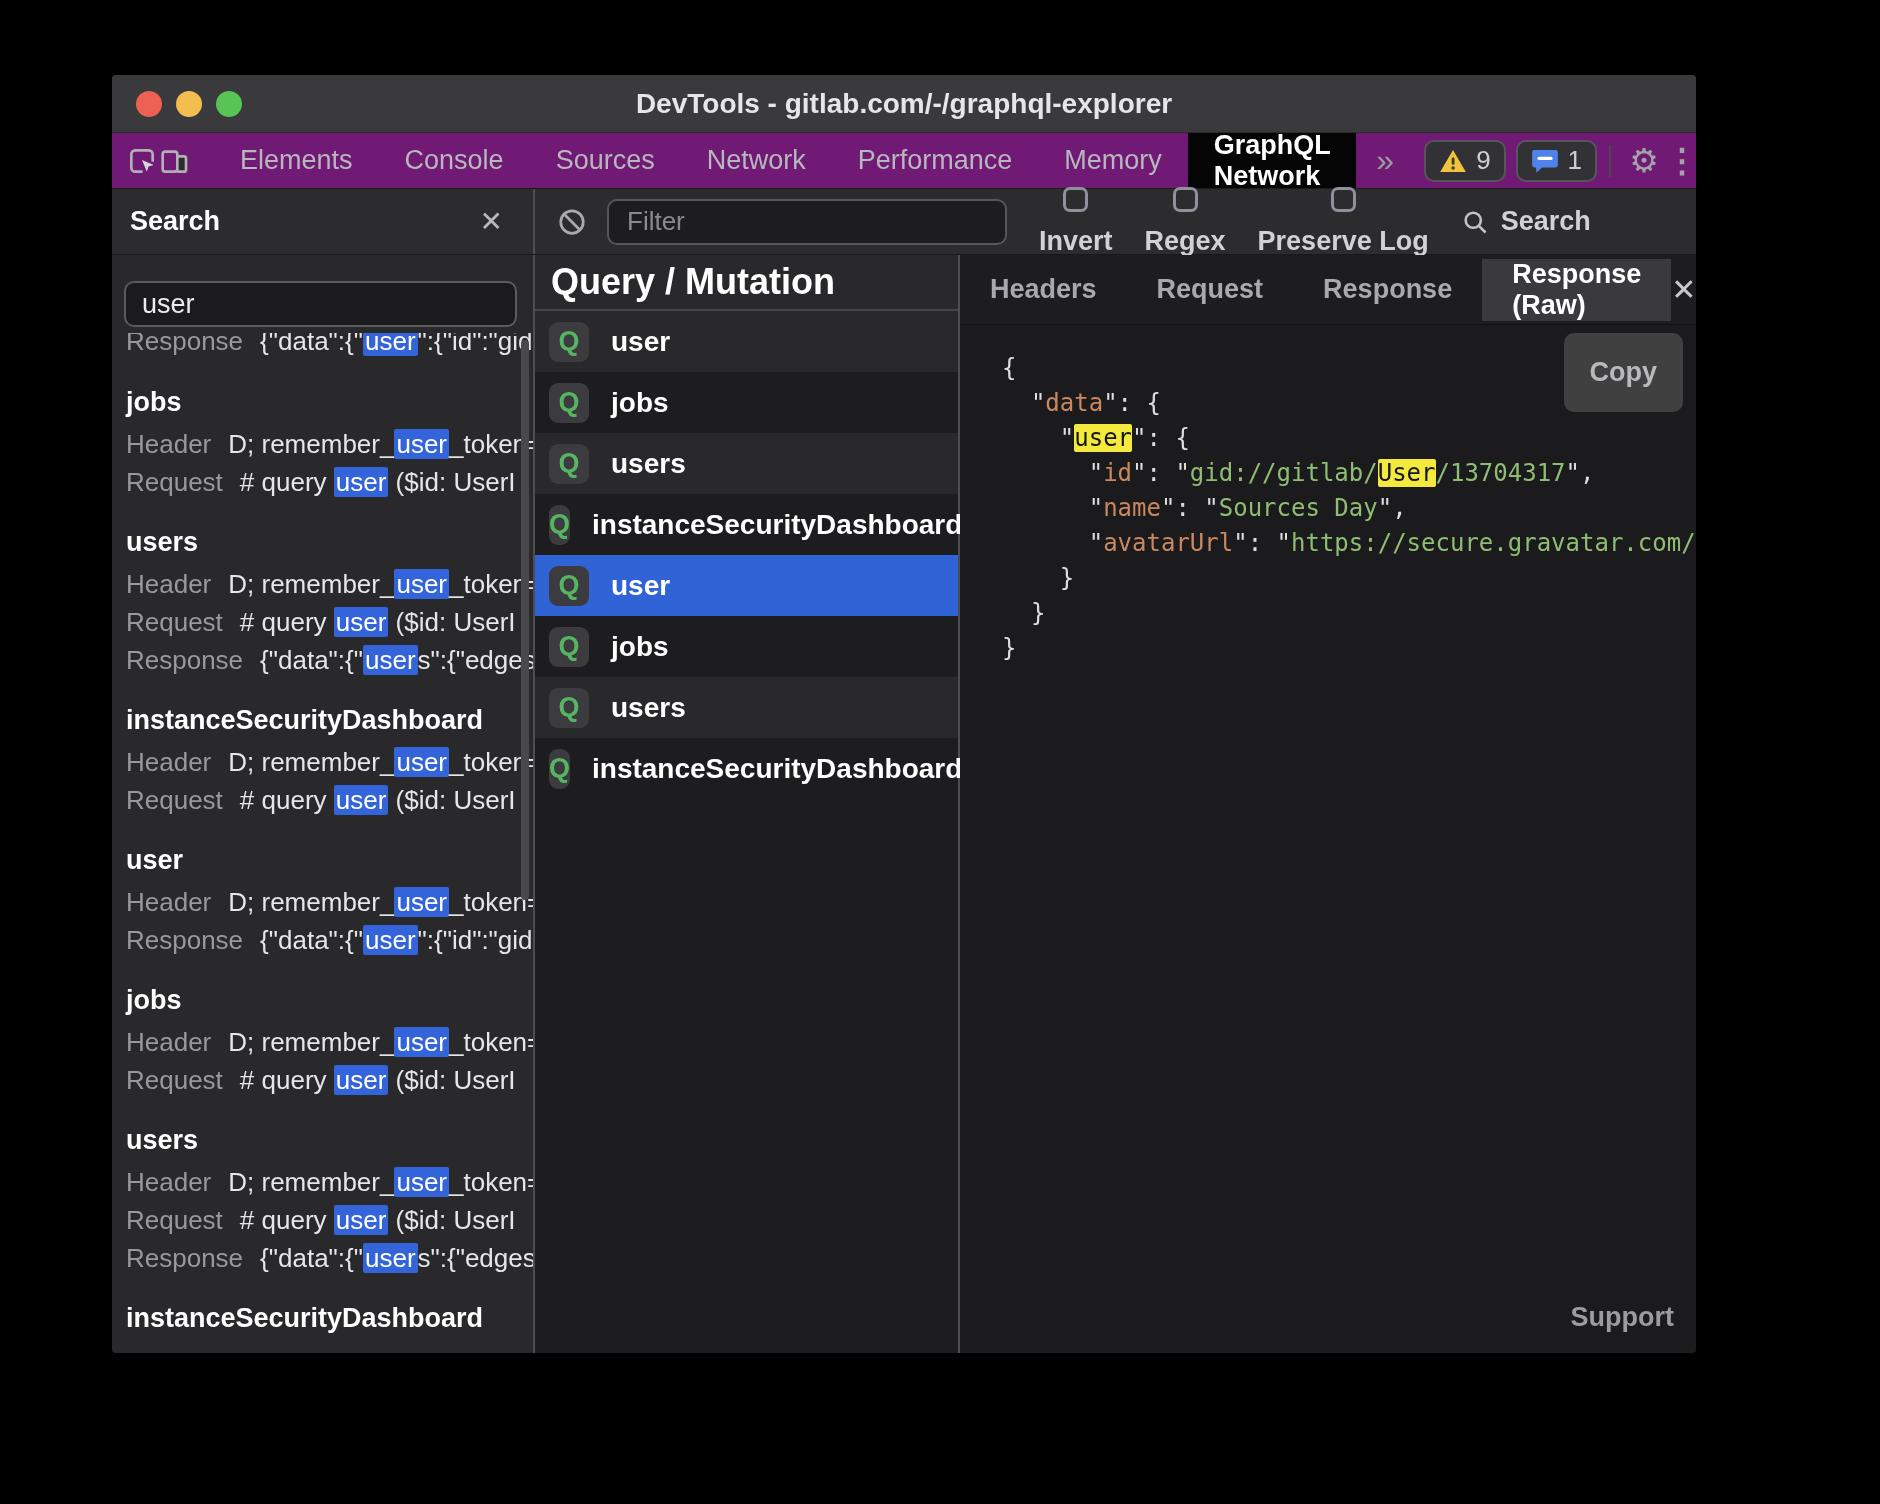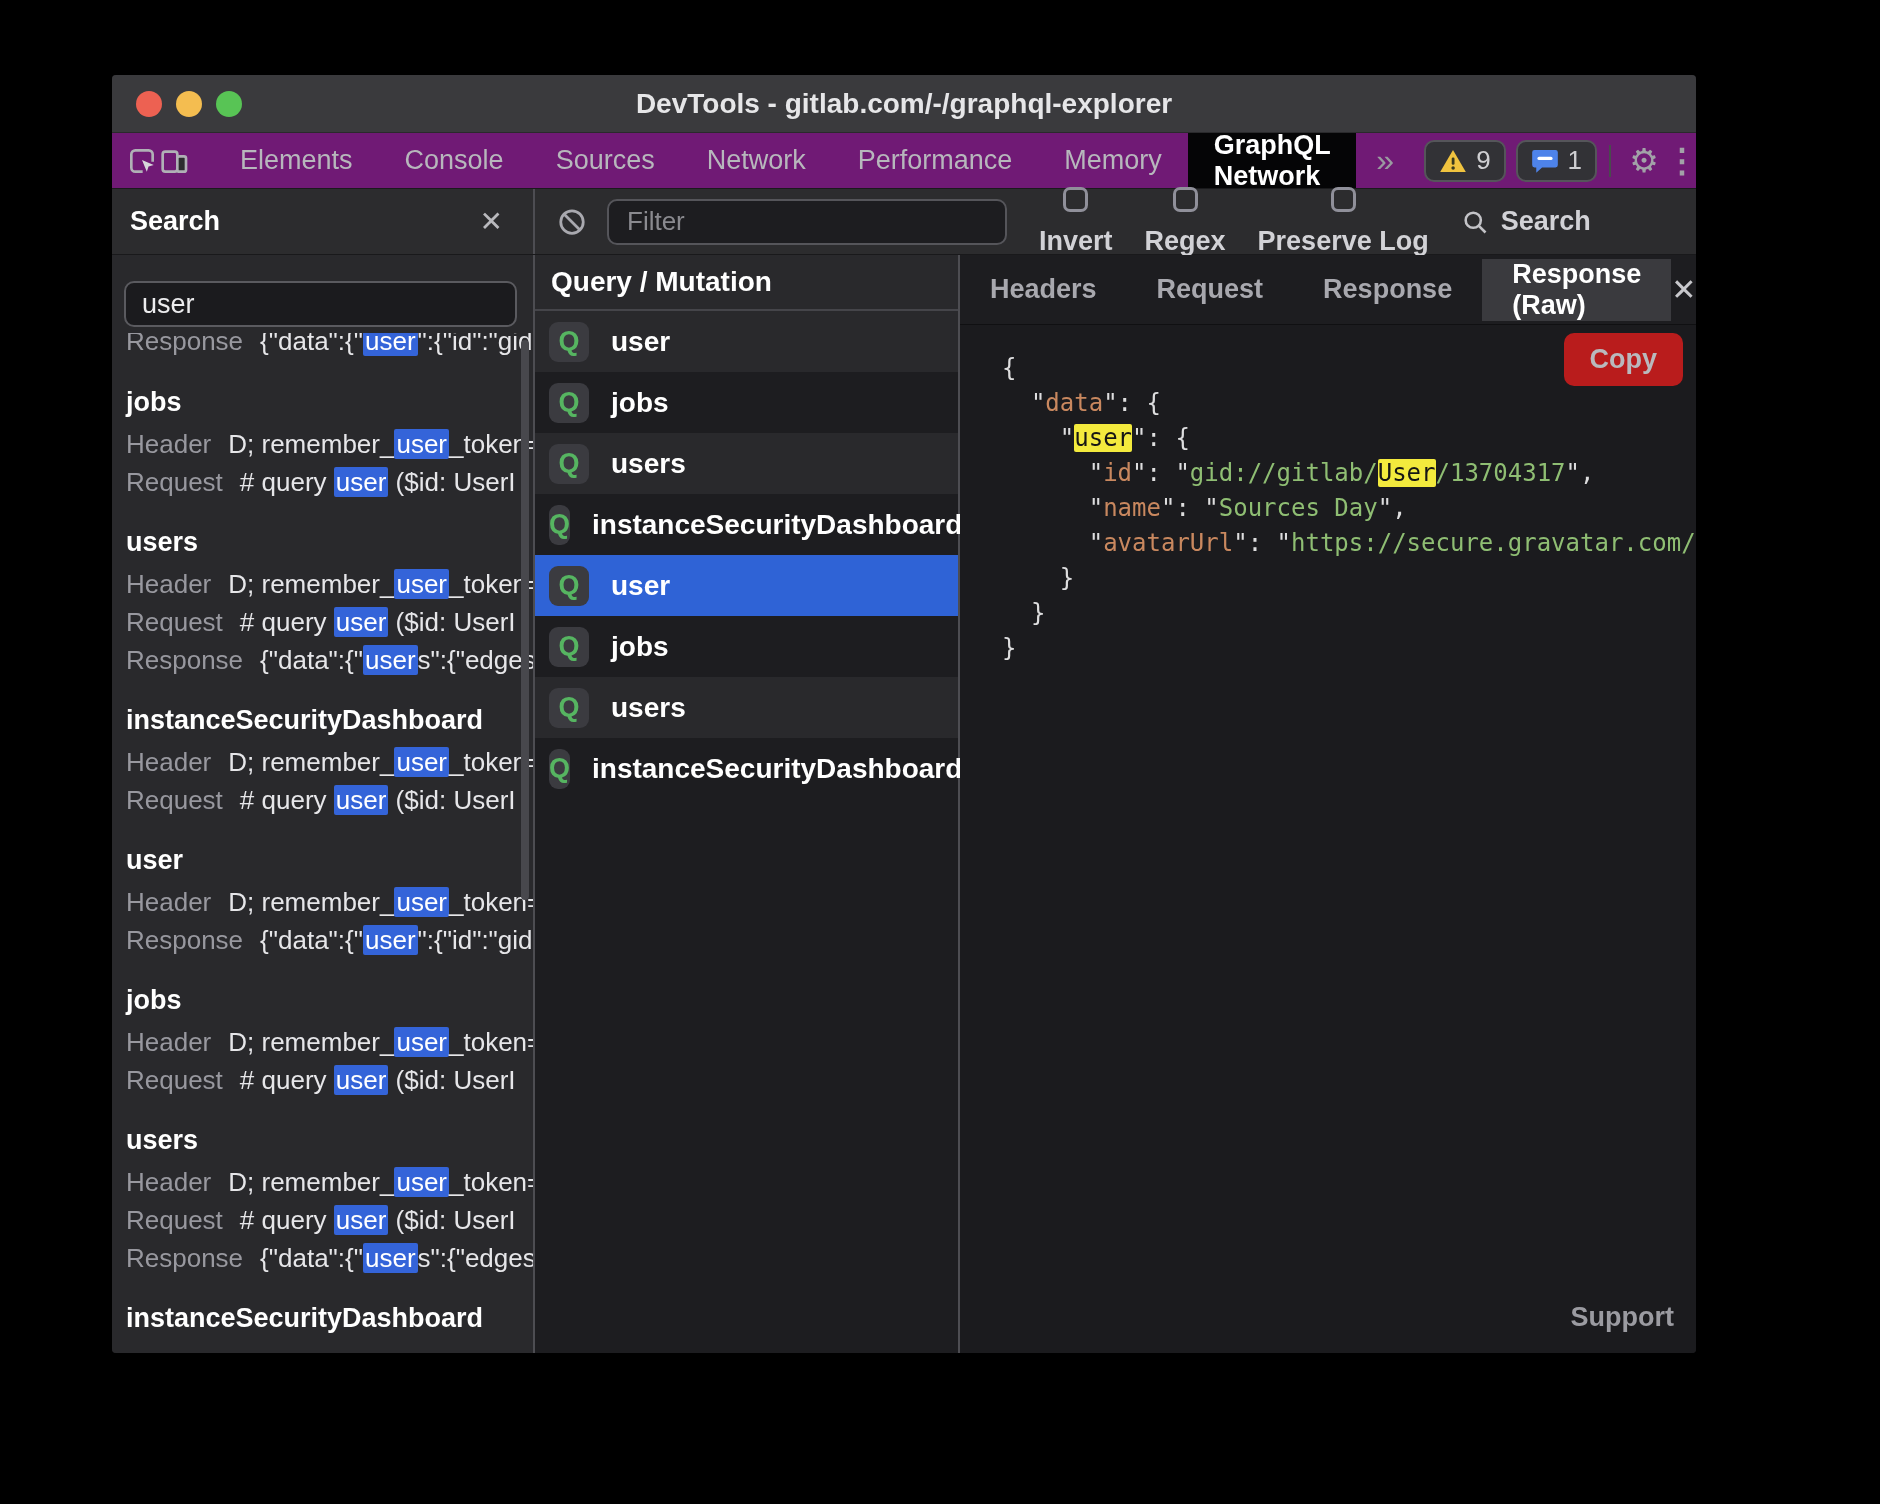--- a/index.html
+++ b/index.html
@@ -71,21 +71,21 @@
   .rline { font-size:26px; line-height:38px; white-space:nowrap; overflow:hidden; color:#e6e6e9; }
   .rline .lab { color:#98989f; margin-right:17px; }
   .hl { background:#3464d9; color:#fff; border-radius:2px; padding:0 2px; }
   .scroll-thumb { position:absolute; right:4px; top:85px; width:8px; height:560px;
                   border-radius:4px; background:#48484d; }
 
   
   .middle-panel { width:425px; background:#1d1d20; border-right:2px solid #4d4d52;
                   flex:0 0 auto; display:flex; flex-direction:column; }
   .qm-header { height:56px; line-height:54px; background:#29292c; color:#fff;
-               font-size:28px; font-weight:700; padding-left:16px;
+               font-size:36px; font-weight:700; padding-left:16px;
                border-bottom:2px solid #45454a; flex:0 0 auto; }
   .qrow { height:61px; display:flex; align-items:center; padding-left:14px; gap:22px; }
   .qrow.odd { background:#29292c; }
   .qrow.even { background:#1d1d20; }
   .qrow.sel { background:#2f63d6; }
   .qbadge { width:40px; height:40px; border-radius:9px; background:#3b3b40; color:#56b561;
             font-size:27px; font-weight:700; display:flex; align-items:center; justify-content:center; }
   .qlabel { color:#fff; font-size:28px; font-weight:700; white-space:nowrap; }
 
   
@@ -97,22 +97,22 @@
   .dtab.selected { background:#3a3a3e; color:#fff; }
   .detail-close { margin-left:auto; align-self:center; margin-right:20px;
                   color:#c8c8cc; font-size:30px; }
   .json-area { position:relative; flex:1; padding:26px 0 0 42px; overflow:hidden;
                font-family:"DejaVu Sans Mono", monospace; font-size:24px; }
   .jline { white-space:pre; line-height:35px; }
   .jp { color:#dededf; }
   .jk { color:#c9885f; }
   .jv { color:#8fbe73; }
   .jh { background:#f3ea3d; color:#151515; border-radius:2px; }
-  .copy-btn { position:absolute; top:8px; right:13px; padding:11px 26px; border:none;
-              border-radius:10px; background:#b91c1c; color:#b9b9bd; font-size:27px;
+  .copy-btn { position:absolute; top:8px; right:13px; padding:24px 26px; border:none;
+              border-radius:10px; background:#404040; color:#b9b9bd; font-size:27px;
               font-weight:700; font-family:"Liberation Sans", sans-serif; }
   .support { position:absolute; right:22px; bottom:20px; color:#9b9ba1; font-size:27px;
              font-weight:700; font-family:"Liberation Sans", sans-serif; }
 </style>
 </head>
 <body>
 
 <div class="window">
 
   <div class="titlebar">

